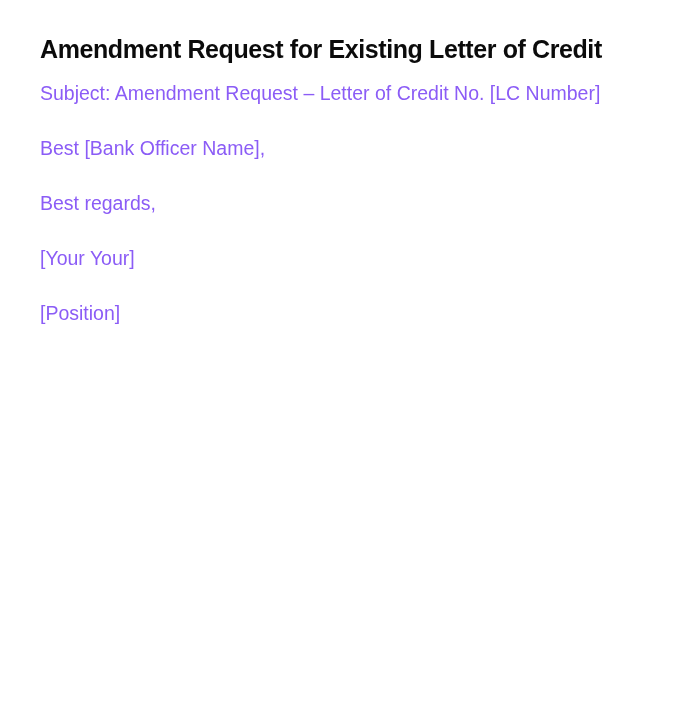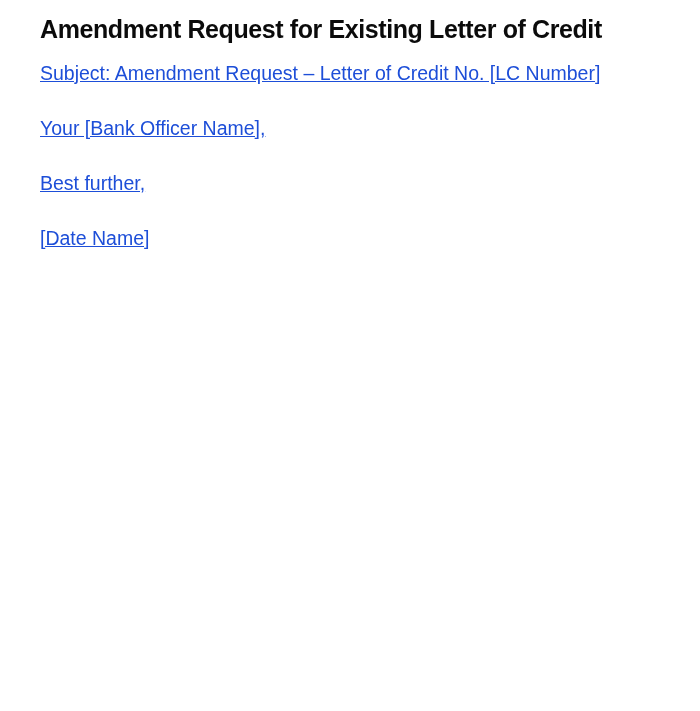--- a/index.html
+++ b/index.html
@@ -9,45 +9,45 @@
     }
     body {
       width: 700px;
       height: 711px;
       overflow: hidden;
       font-family: "Liberation Sans", "DejaVu Sans", sans-serif;
       color: #111111;
     }
     .page {
       position: relative;
-      padding: 12px 40px 0 40px;
+      padding: 32px 40px 0 40px;
       box-sizing: border-box;
       width: 700px;
     }
     .title {
       font-size: 25px;
       font-weight: bold;
       letter-spacing: -0.4px;
       line-height: 34px;
       margin: 0 0 10px 0;
       color: #0b0b0b;
       white-space: nowrap;
     }
     .para {
       font-size: 19.5px;
       line-height: 35px;
       margin: 0 0 20px 0;
       width: 600px;
-      color: #1d4ed8;
-      text-decoration: underline;
+      color: #8b5cf6;
     }
     .subject { margin-bottom: 20px; }
   </style>
 </head>
 <body>
 
 <div class="page">
   <h1 class="title">Amendment Request for Existing Letter of Credit</h1>
   <p class="para subject">Subject: Amendment Request – Letter of Credit No. [LC Number]</p>
-  <p class="para">Your [Bank Officer Name],</p>
-  <p class="para">Best further,</p>
-  <p class="para">[Date Name]</p>
+  <p class="para">Best [Bank Officer Name],</p>
+  <p class="para">Best regards,</p>
+  <p class="para">[Your Your]</p>
+  <p class="para">[Position]</p>
 </div>
 
 </body></html>

